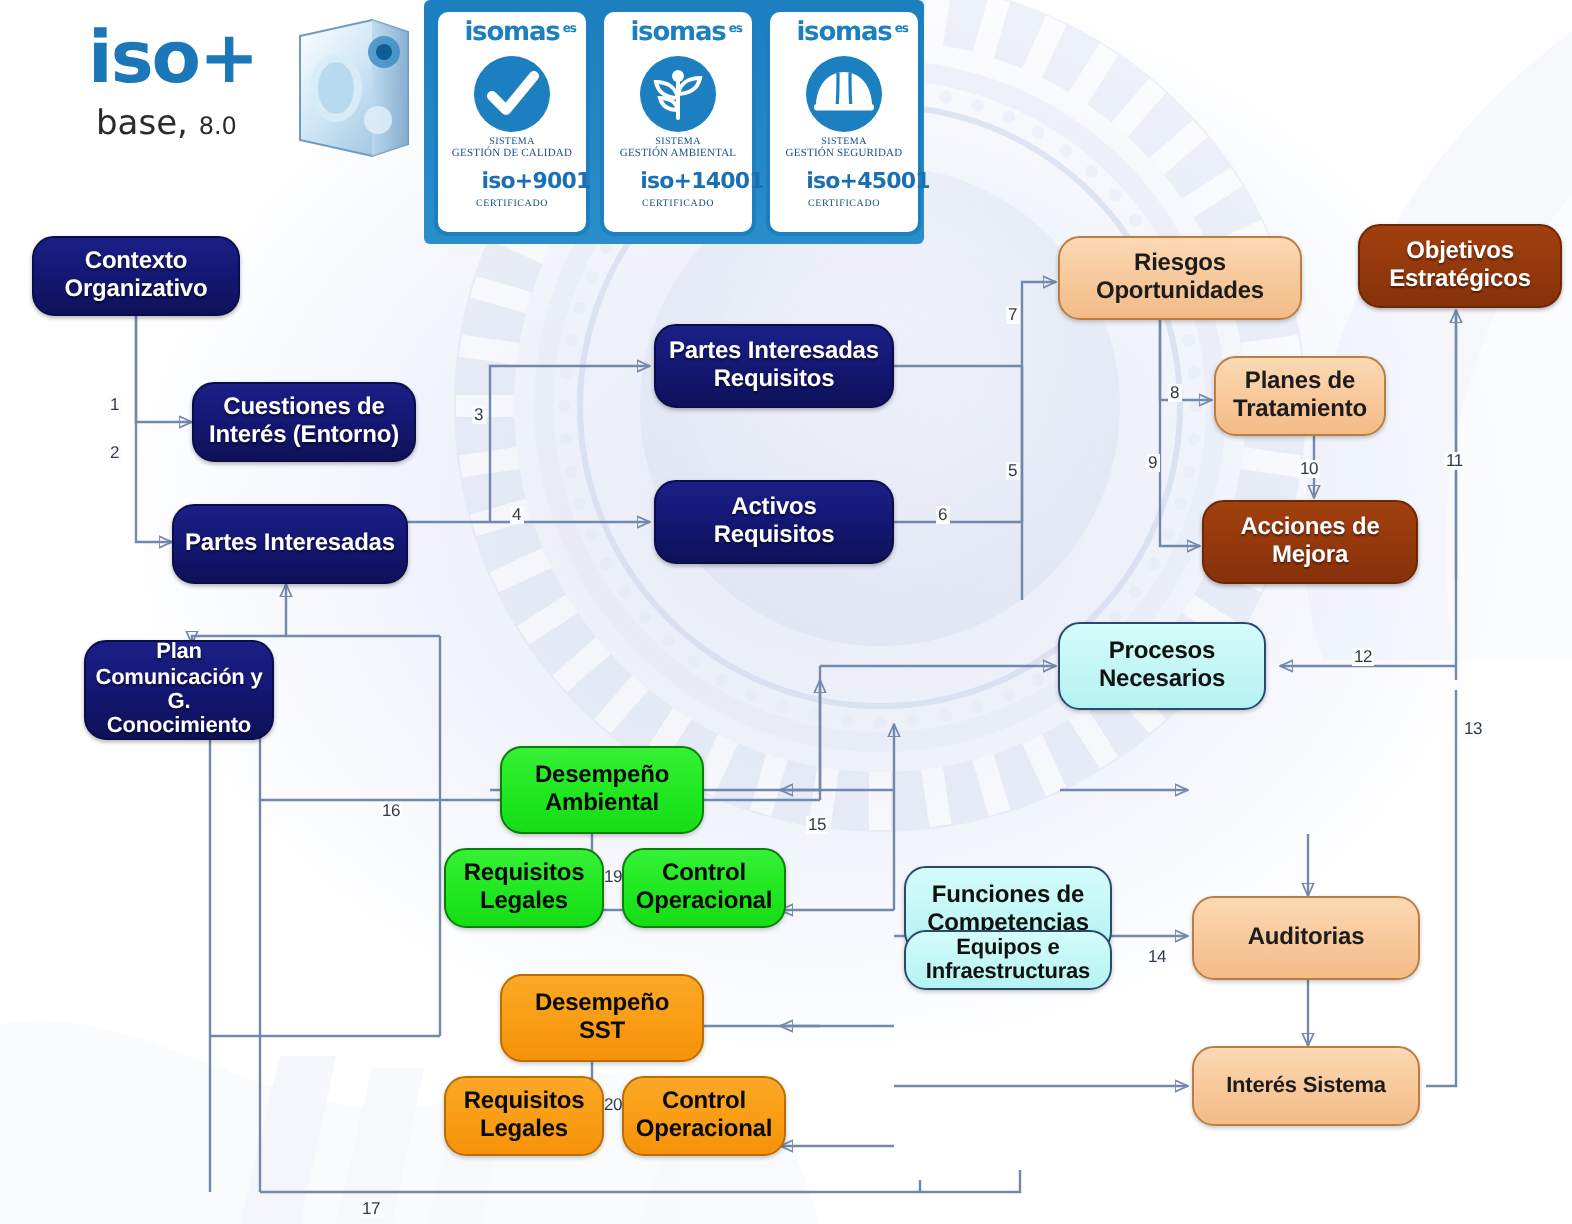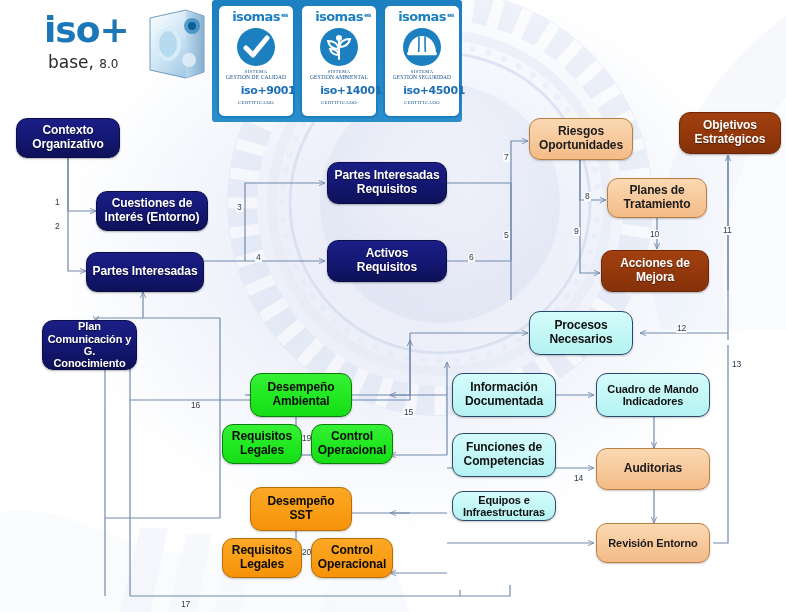--- a/index.html
+++ b/index.html
@@ -474,33 +474,31 @@
 
   </div>
 
   <div class="node n-navy" style="left:16px;top:118px;width:104px;height:40px">Contexto<br>Organizativo</div>
   <div class="node n-navy" style="left:96px;top:191px;width:112px;height:40px">Cuestiones de<br>Interés (Entorno)</div>
   <div class="node n-navy" style="left:86px;top:252px;width:118px;height:40px">Partes Interesadas</div>
   <div class="node n-navy" style="left:327px;top:162px;width:120px;height:42px">Partes Interesadas<br>Requisitos</div>
   <div class="node n-navy" style="left:327px;top:240px;width:120px;height:42px">Activos<br>Requisitos</div>
   <div class="node n-navy n-sm" style="left:42px;top:320px;width:95px;height:50px">Plan<br>Comunicación y G.<br>Conocimiento</div>
 
-  <div class="node n-peach" style="left:529px;top:118px;width:104px;height:42px">Riesgos<br>Oportunidades</div>
-  <div class="node n-peach" style="left:607px;top:178px;width:100px;height:40px">Planes de<br>Tratamiento</div>
+  <div class="node n-peach" style="left:529px;top:118px;width:122px;height:42px">Riesgos<br>Oportunidades</div>
+  <div class="node n-peach" style="left:607px;top:178px;width:86px;height:40px">Planes de<br>Tratamiento</div>
   <div class="node n-brown" style="left:601px;top:250px;width:108px;height:42px">Acciones de<br>Mejora</div>
   <div class="node n-brown" style="left:679px;top:112px;width:102px;height:42px">Objetivos<br>Estratégicos</div>
 
   <div class="node n-cyan" style="left:529px;top:311px;width:104px;height:44px">Procesos<br>Necesarios</div>
-  <div class="node n-cyan" style="left:452px;top:373px;width:104px;height:44px">Información<br>Documentada</div>
   <div class="node n-cyan" style="left:452px;top:433px;width:104px;height:44px">Funciones de<br>Competencias</div>
-  <div class="node n-cyan n-sm" style="left:452px;top:491px;width:104px;height:28px">Equipos e<br>Infraestructuras</div>
-
-  <div class="node n-cyan n-sm" style="left:596px;top:373px;width:114px;height:44px">Cuadro de Mando<br>Indicadores</div>
+  <div class="node n-cyan n-sm" style="left:452px;top:465px;width:104px;height:28px">Equipos e<br>Infraestructuras</div>
+
   <div class="node n-peach" style="left:596px;top:448px;width:114px;height:42px">Auditorias</div>
-  <div class="node n-peach n-sm" style="left:596px;top:523px;width:114px;height:40px">Revisión Entorno</div>
+  <div class="node n-peach n-sm" style="left:596px;top:523px;width:114px;height:40px">Interés Sistema</div>
 
   <div class="node n-green" style="left:250px;top:373px;width:102px;height:44px">Desempeño<br>Ambiental</div>
   <div class="node n-green" style="left:222px;top:424px;width:80px;height:40px">Requisitos<br>Legales</div>
   <div class="node n-green" style="left:311px;top:424px;width:82px;height:40px">Control<br>Operacional</div>
 
   <div class="node n-orange" style="left:250px;top:487px;width:102px;height:44px">Desempeño<br>SST</div>
   <div class="node n-orange" style="left:222px;top:538px;width:80px;height:40px">Requisitos<br>Legales</div>
   <div class="node n-orange" style="left:311px;top:538px;width:82px;height:40px">Control<br>Operacional</div>
 
 </div>

